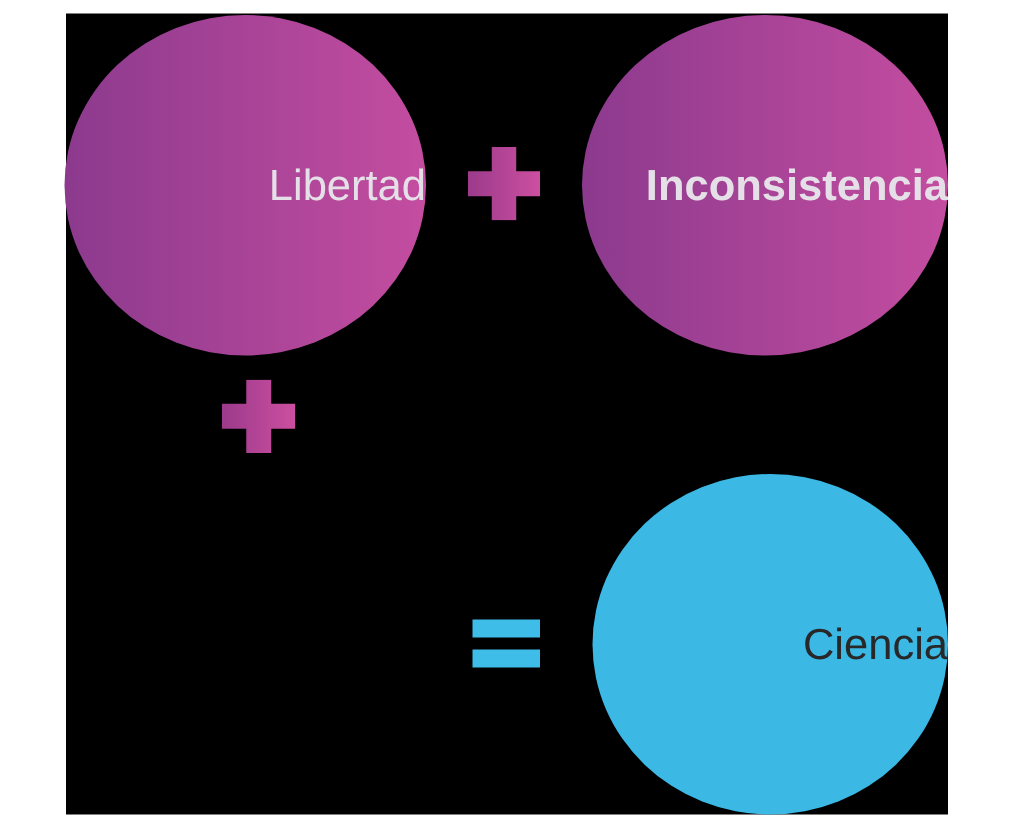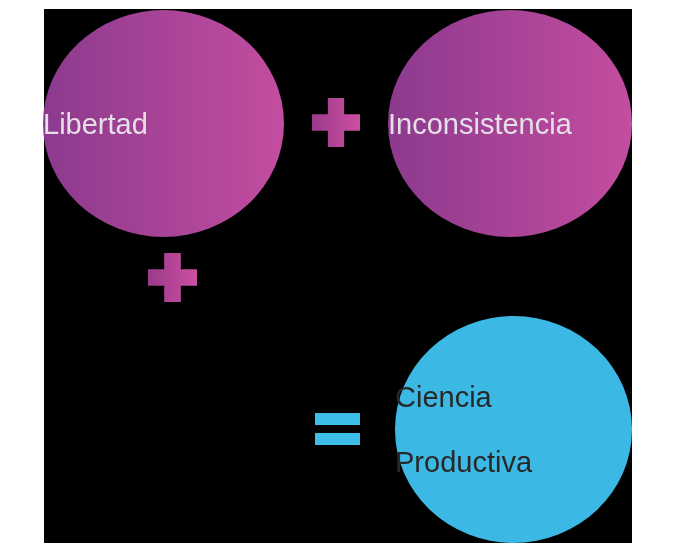--- a/index.html
+++ b/index.html
@@ -15,21 +15,21 @@
     position: absolute;
     left: 44px; top: 9px;
     width: 588px; height: 534px;
     background: #000000;
   }
   .node {
     position: absolute;
     border-radius: 50%;
     display: flex;
     flex-direction: column;
-    align-items: flex-start;
+    align-items: flex-end;
     justify-content: center;
     text-align: center;
     font-size: 29px;
     line-height: 36px;
   }
   .node-libertad       { left: 43px;  top: 10px;  width: 241px; height: 227px; }
   .node-inconsistencia { left: 388px; top: 10px;  width: 244px; height: 227px; }
   .node-anomalia       { left: 47px;  top: 317px; width: 238px; height: 226px; }
   .node-ciencia        { left: 395px; top: 316px; width: 237px; height: 227px; line-height: 38px; gap: 27px; }
   .plus {
@@ -56,30 +56,29 @@
 <div class="canvas">
 
   <div class="backdrop"></div>
 
   <div class="node node-libertad" style="background: linear-gradient(90deg, rgb(140, 58, 142), rgb(196, 77, 160)); color: rgb(229, 224, 231);">
     <span class="label">Libertad</span>
   </div>
 
   <div class="plus plus-top" style="background: linear-gradient(90deg, rgb(156, 58, 139), rgb(204, 79, 160));"></div>
 
-  <div class="node node-inconsistencia" style="background: linear-gradient(90deg, rgb(140, 58, 142), rgb(196, 77, 160)); color: rgb(229, 224, 231);">
+  <div class="node node-inconsistencia" style="background: linear-gradient(90deg, rgb(140, 58, 142), rgb(196, 77, 160)); color: rgb(229, 224, 231); font-weight: bold;">
     <span class="label">Inconsistencia</span>
   </div>
 
   <div class="plus plus-left" style="background: linear-gradient(90deg, rgb(156, 58, 139), rgb(204, 79, 160));"></div>
 
 
   <div class="equals">
     <div class="bar" style="background: rgb(63, 189, 233);"></div>
     <div class="bar" style="background: rgb(63, 189, 233);"></div>
   </div>
 
   <div class="node node-ciencia" style="background: rgb(60, 184, 229); color: rgb(40, 40, 40);">
     <span class="label">Ciencia</span>
-    <span class="label">Productiva</span>
   </div>
 
 </div>
 
 </body></html>

